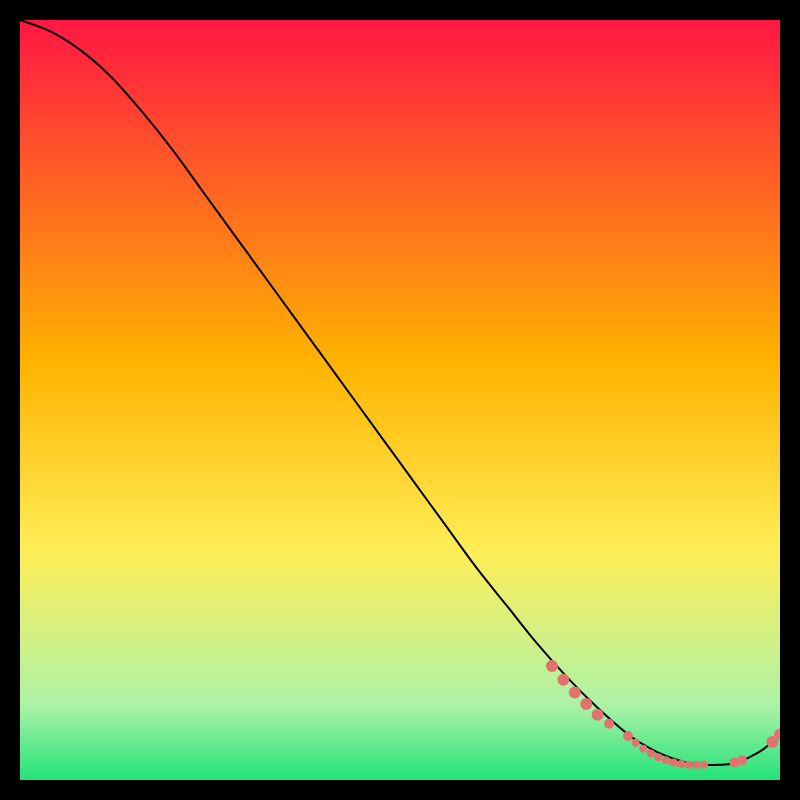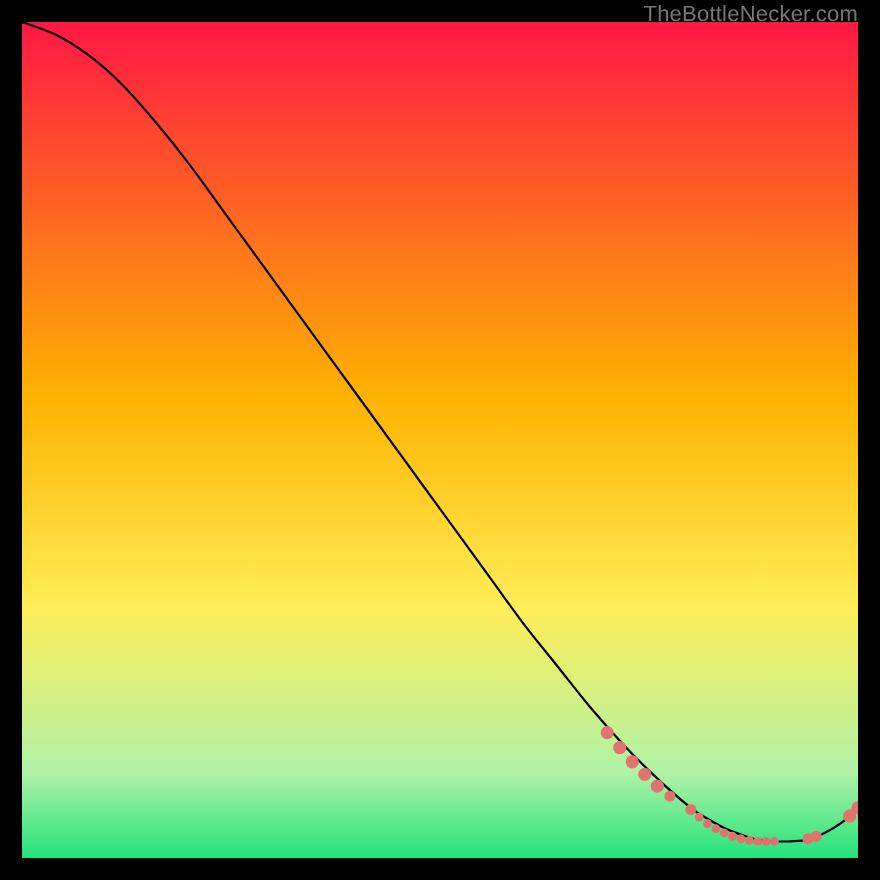--- a/index.html
+++ b/index.html
@@ -37,21 +37,20 @@
     font-size: 20px;
     font-weight: 500;
     letter-spacing: 0.2px;
     user-select: none;
   }
 </style>
 </head>
 <body>
 
 <div class="stage">
-  <div class="attribution">TheBottleNecker.com</div>
 
   <div class="plot">
     <svg viewBox="0 0 760 760" preserveAspectRatio="none">
       <defs>
         <linearGradient id="bg-grad" x1="0" y1="0" x2="0" y2="1">
             <stop offset="0%" stop-color="#ff1744"></stop>
             <stop offset="45%" stop-color="#ffb300"></stop>
             <stop offset="70%" stop-color="#ffee58"></stop>
             <stop offset="90%" stop-color="#aef2a7"></stop>
             <stop offset="100%" stop-color="#22e27a"></stop>

